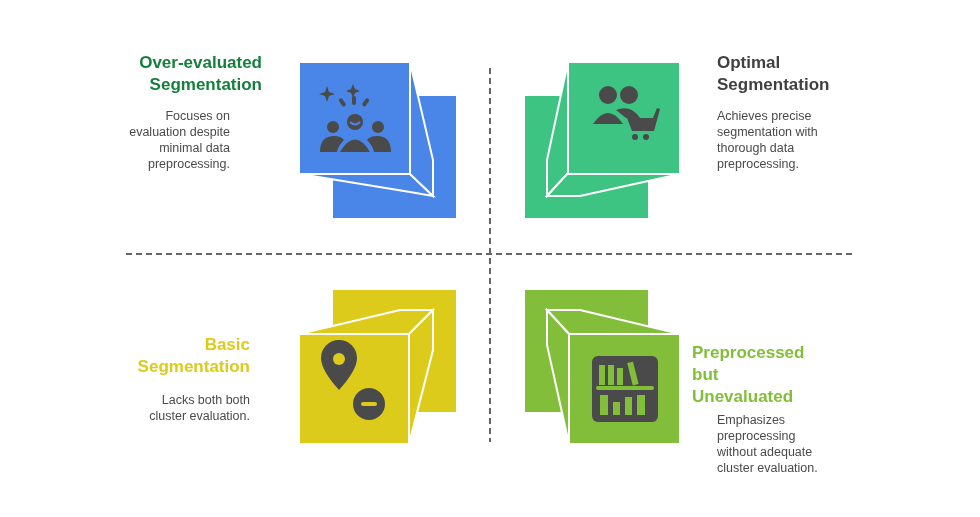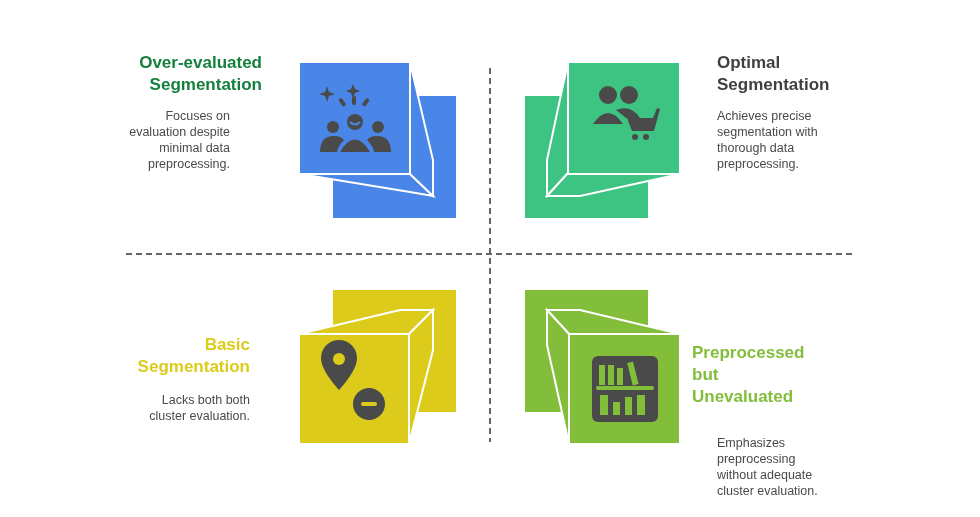--- a/index.html
+++ b/index.html
@@ -126,18 +126,18 @@
   <div>cluster evaluation.</div>
 </div>
 
 <div class="abs left" style="left:692px;top:334px;width:200px;margin-top:8px;">
   <div class="title" style="color:#82BE3A;">
     <div>Preprocessed</div>
     <div>but</div>
     <div>Unevaluated</div>
   </div>
 </div>
-<div class="abs desc left" style="left:717px;top:412px;width:170px;margin-top:23px;">
+<div class="abs desc left" style="left:717px;top:412px;width:170px;">
   <div>Emphasizes</div>
   <div>preprocessing</div>
   <div>without adequate</div>
   <div>cluster evaluation.</div>
 </div>
 
 </body></html>

